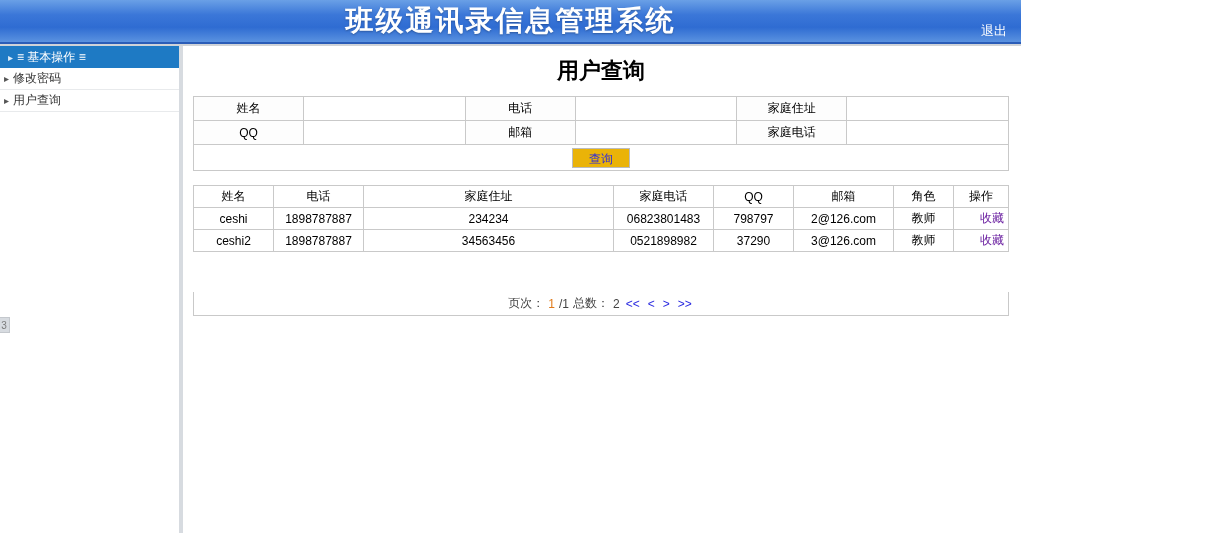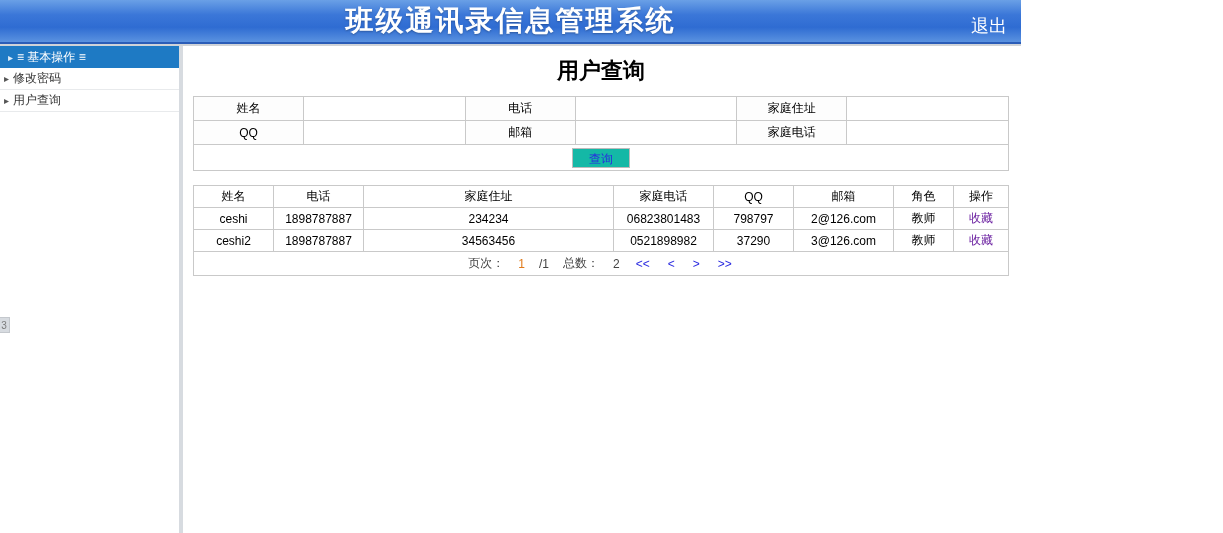--- a/index.html
+++ b/index.html
@@ -1,42 +1,42 @@
 <!DOCTYPE html>
 <html><head>
 <meta charset="utf-8">
 <style>
 * { box-sizing: border-box; margin: 0; padding: 0; }
 html, body { width: 1223px; height: 533px; font-family: "Microsoft YaHei", Arial, sans-serif; font-size: 12px; overflow: hidden; background: #fff; }
 .page { width: 1021px; height: 533px; position: relative; }
 .header { height: 44px; background: linear-gradient(to bottom, #6aa0e6 0%, #3b77d8 35%, #2f6cd2 65%, #5a92e0 100%); border-bottom: 2px solid #2a5db8; display: flex; align-items: center; justify-content: center; position: relative; }
 .header-title { color: #fff; font-size: 28px; font-weight: bold; letter-spacing: 2px; text-shadow: 0 1px 2px rgba(0,0,0,.25); font-family: "SimHei","Microsoft YaHei",sans-serif; }
-.logout { position: absolute; right: 14px; top: 14px; color: #fff; font-size: 18px; cursor: pointer; }
+.logout { position: absolute; right: 14px; top: 22px; color: #fff; font-size: 13px; cursor: pointer; }
 .divider-line { height: 2px; background: #cfd3d8; }
 .body { display: flex; height: calc(533px - 46px); }
 .sidebar { width: 183px; background: #fff; border-right: 4px solid #d7dbe0; position: relative; }
 .sidebar-group { height: 22px; background: #1e7ac4; color: #fff; font-size: 12px; display: flex; align-items: center; padding-left: 8px; font-weight: normal; }
 .sidebar-group::before { content: "▸"; color: #fff; transform: rotate(0); font-size: 10px; margin-right: 4px; opacity: 0.85; }
 .sidebar-item { height: 22px; display: flex; align-items: center; padding-left: 4px; font-size: 12px; color: #333; border-bottom: 1px solid #e8eaec; cursor: pointer; }
 .sidebar-item::before { content: "▸"; font-size: 10px; color: #555; margin-right: 4px; }
 .sidebar-tab { position: absolute; bottom: 200px; left: -2px; width: 12px; height: 16px; background: #d7dbe0; color:#7a7a7a; font-size:10px; display:flex; align-items:center; justify-content:center; border:1px solid #c4c8cd; }
 .main { flex: 1; padding: 8px 12px 8px 10px; overflow: hidden; }
 .page-title { text-align: center; font-size: 22px; font-weight: bold; color: #000; margin: 2px 0 10px 0; font-family: "SimHei","Microsoft YaHei",sans-serif; }
 table.search { width: 100%; border-collapse: collapse; table-layout: fixed; }
 table.search td { border: 1px solid #c9c9c9; height: 24px; font-size: 12px; padding: 0 6px; }
 table.search td.lbl { text-align: center; background: #fdfdfd; width: 110px; }
 table.search td.inp { background: #fff; }
 table.search td.inp input { width: 100%; height: 18px; border: none; outline: none; font-size: 12px; background: transparent; }
 table.search td.query-row { text-align: center; height: 26px; }
-.query-btn { display: inline-block; min-width: 48px; height: 20px; line-height: 20px; border: 1px solid #bcbcbc; background: #14b8a6; color: #2a2ae0; font-size: 12px; cursor: pointer; padding: 0 16px; }
+.query-btn { display: inline-block; min-width: 48px; height: 20px; line-height: 20px; border: 1px solid #bcbcbc; background: #eab308; color: #2a2ae0; font-size: 12px; cursor: pointer; padding: 0 16px; }
 table.data { width: 100%; border-collapse: collapse; margin-top: 14px; }
 table.data th, table.data td { border: 1px solid #c9c9c9; height: 22px; font-size: 12px; text-align: center; padding: 0 4px; }
 table.data th { background: #fff; font-weight: normal; }
-table.data td.link { color: #6a1fa0; cursor: pointer; }
-.pager { border: 1px solid #c9c9c9; border-top: none; height: 24px; display: flex; align-items: center; justify-content: center; font-size: 12px; color: #444; gap: 14px; }
+table.data td.link { color: #6a1fa0; cursor: pointer; text-align: right; }
+.pager { border: 1px solid #c9c9c9; border-top: none; height: 24px; display: flex; align-items: center; justify-content: center; font-size: 12px; color: #444; gap: 4px; margin-top: 40px; }
 .pager .orange { color: #e07a1a; }
 .pager .nav { color: #2a2ae0; cursor: pointer; padding: 0 2px; }
 </style>
 </head>
 <body>
 <div class="page">
 
 <div class="header">
   <div class="header-title">班级通讯录信息管理系统</div>
   <div class="logout">退出</div>

